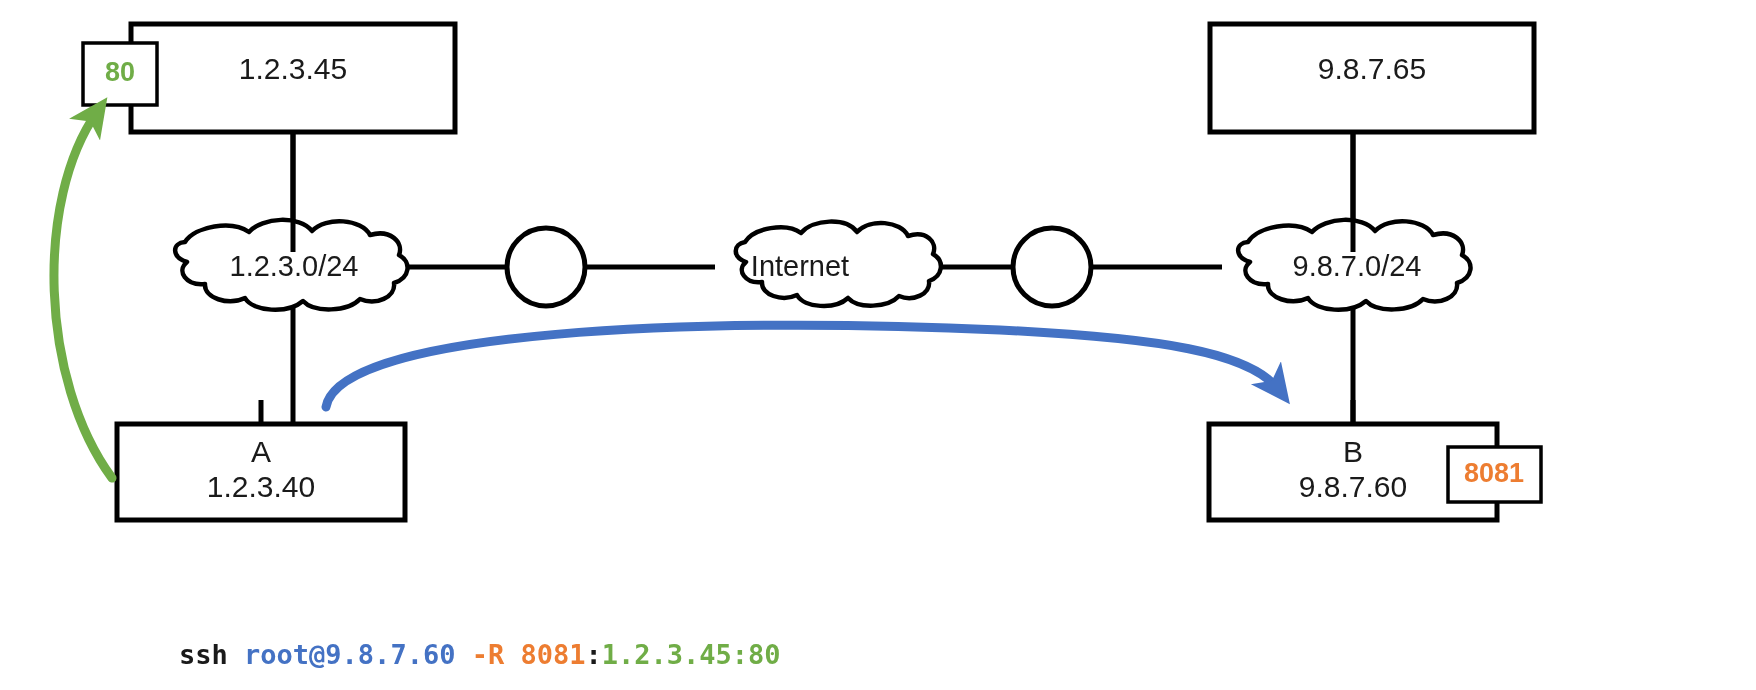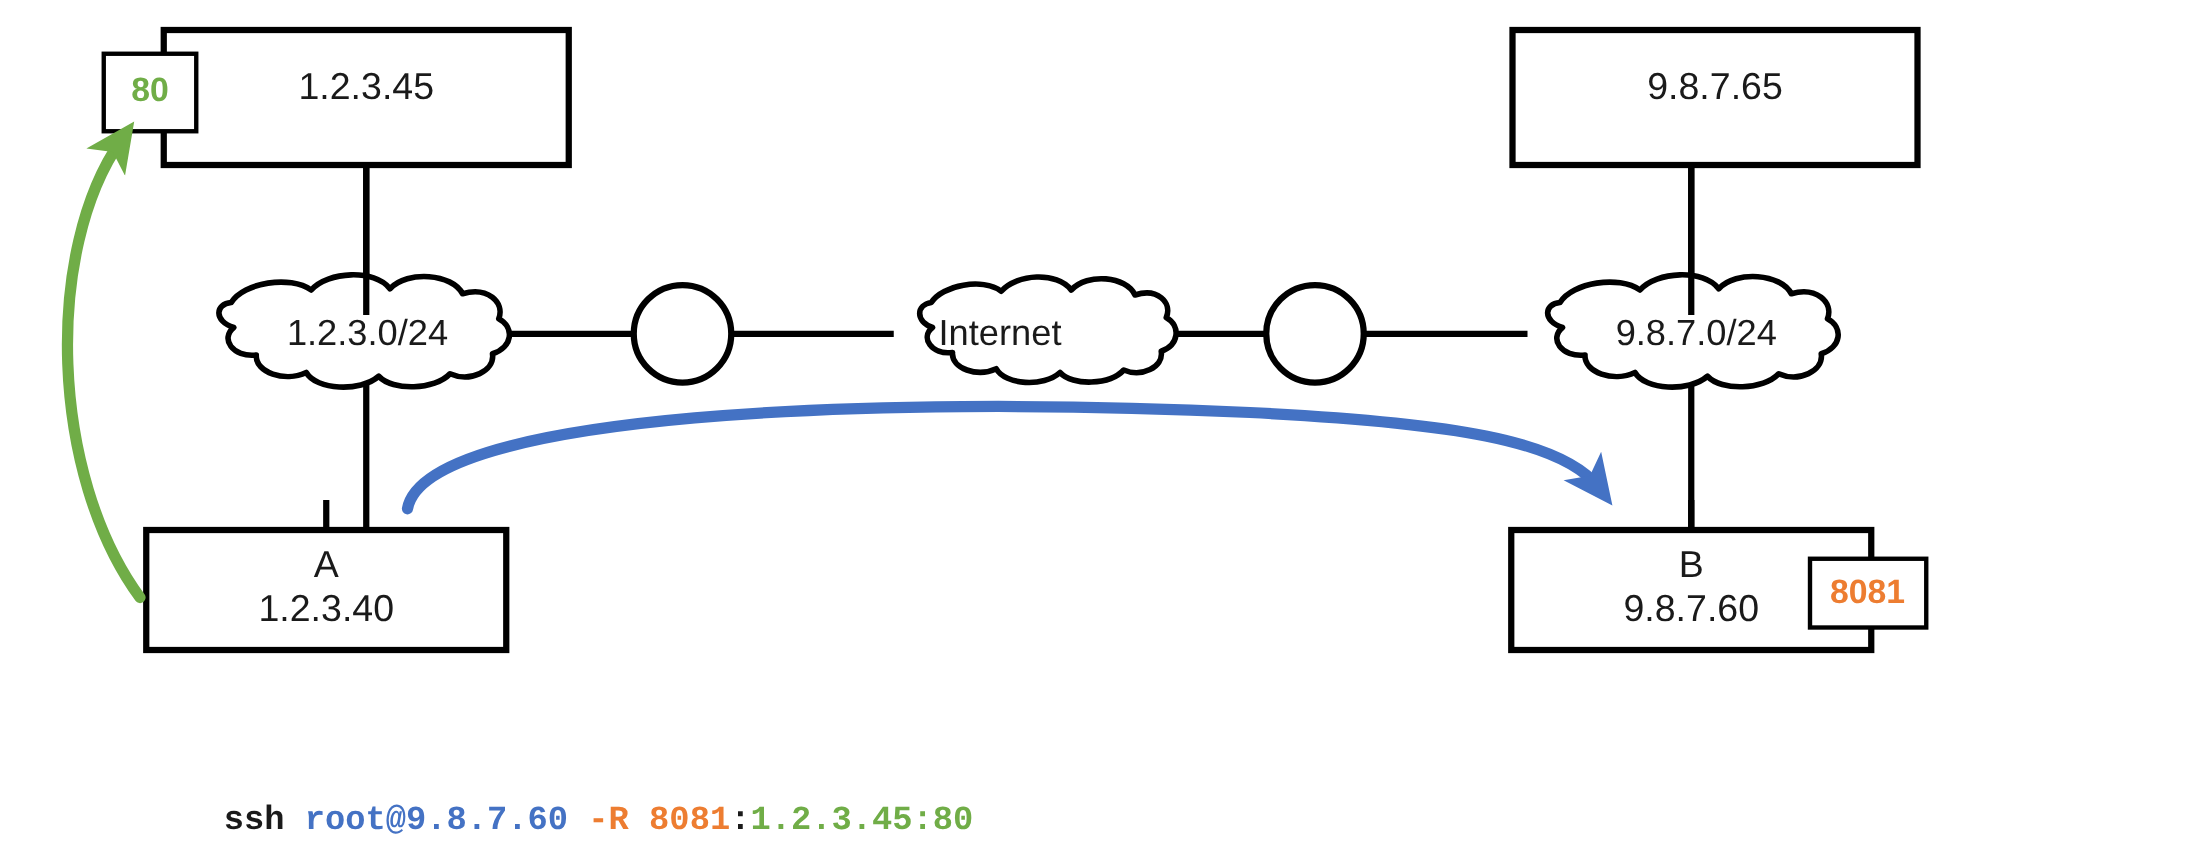--- a/index.html
+++ b/index.html
@@ -81,21 +81,21 @@
   #command-line {
     position: absolute;
     left: 114px;
     top: 608px;
     font-family: "DejaVu Sans Mono", monospace;
     font-size: 27px;
     font-weight: bold;
     white-space: pre;
     letter-spacing: 0px;
   }
-  #command-line span { white-space: pre; font-family: Liberation Mono, monospace; }
+  #command-line span { white-space: pre; }
 </style>
 </head>
 <body>
 
 <div id="diagram-root">
 
   <svg id="diagram-svg" viewBox="0 0 1756 690" xmlns="http://www.w3.org/2000/svg">
 
     <defs>
       <marker id="greenhead" markerWidth="5" markerHeight="5" refX="2.4" refY="2.5" orient="auto" markerUnits="strokeWidth">

